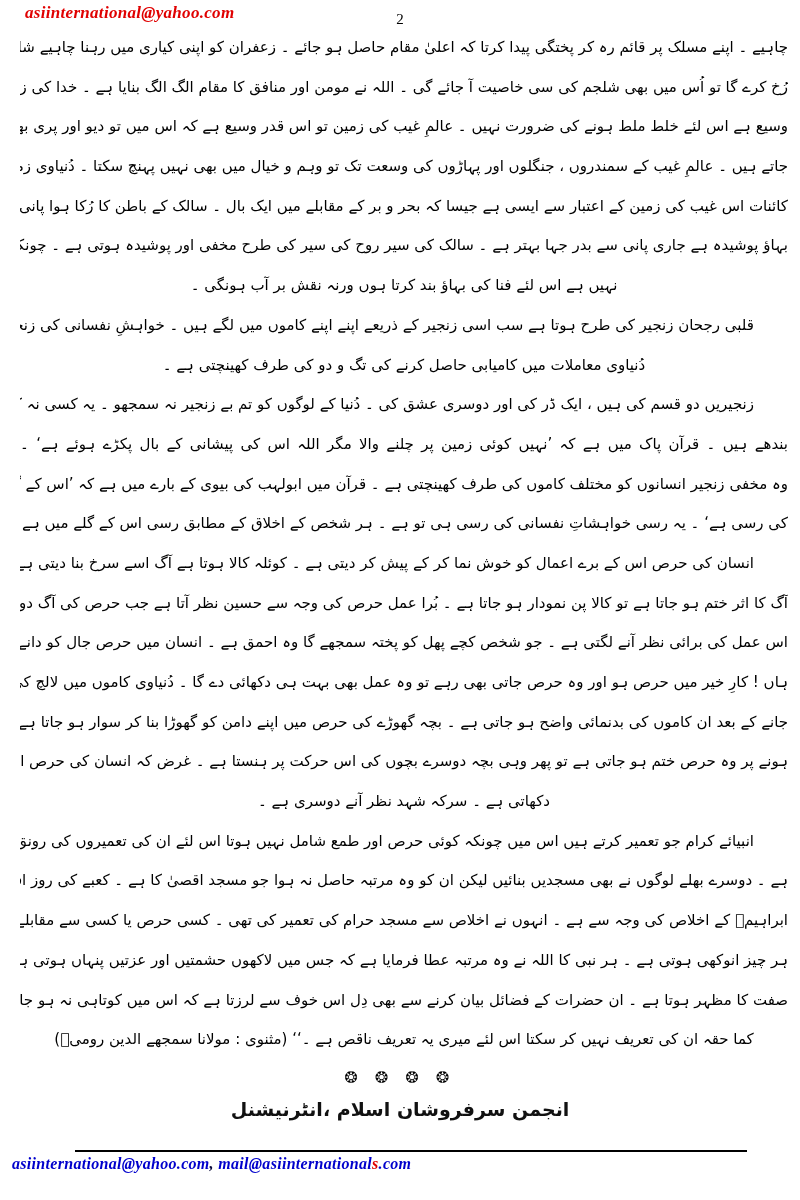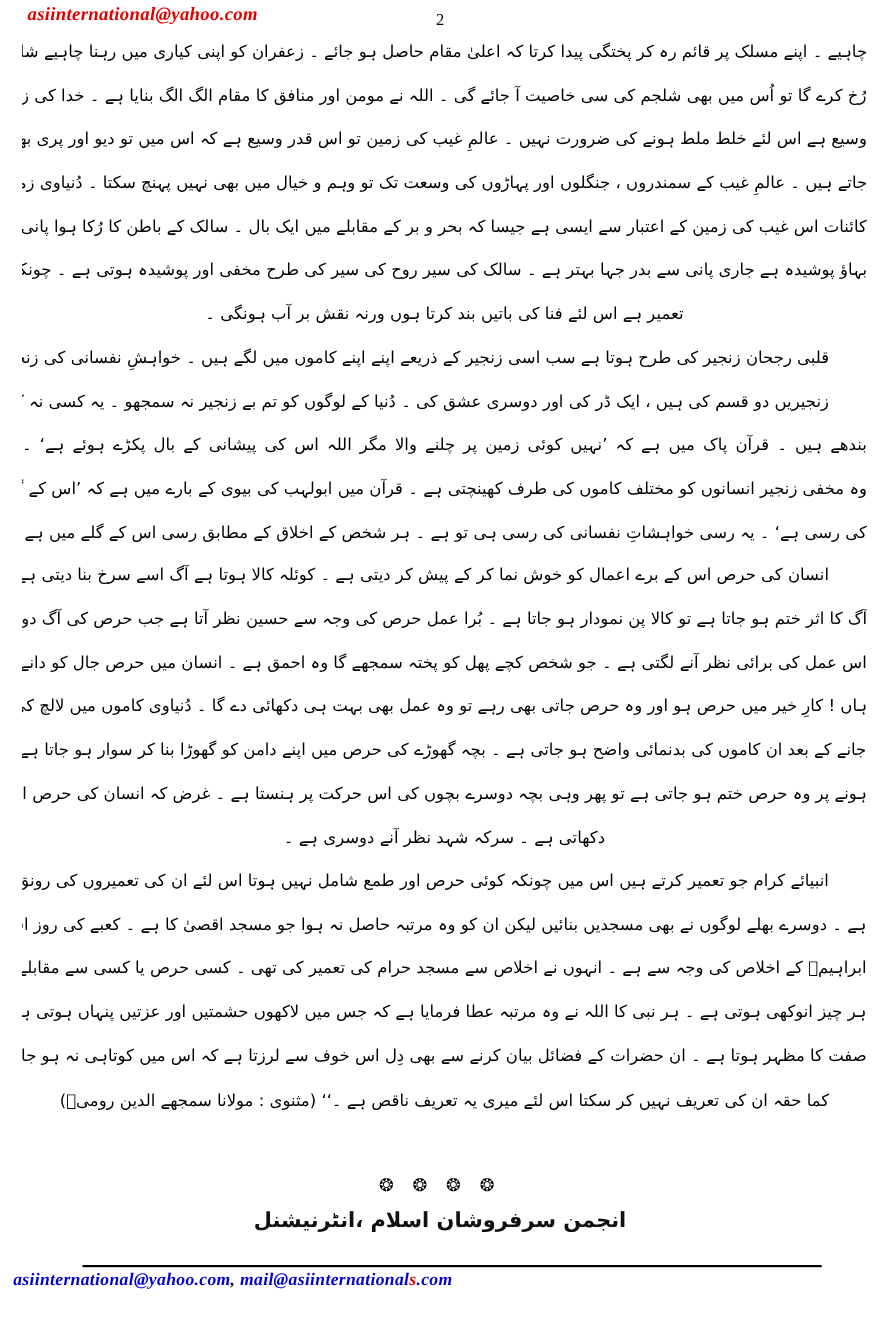--- a/index.html
+++ b/index.html
@@ -69,25 +69,26 @@
 
 <div class="doc-body">
 
   <div>
     <div class="l">چاہیے ۔ اپنے مسلک پر قائم رہ کر پختگی پیدا کرتا کہ اعلیٰ مقام حاصل ہو جائے ۔ زعفران کو اپنی کیاری میں رہنا چاہیے شلجم کی کیاری کا</div>
     <div class="l">رُخ کرے گا تو اُس میں بھی شلجم کی سی خاصیت آ جائے گی ۔ اللہ نے مومن اور منافق کا مقام الگ الگ بنایا ہے ۔ خدا کی زمین بہت</div>
     <div class="l">وسیع ہے اس لئے خلط ملط ہونے کی ضرورت نہیں ۔ عالمِ غیب کی زمین تو اس قدر وسیع ہے کہ اس میں تو دیو اور پری بھی راستہ بھول</div>
     <div class="l">جاتے ہیں ۔ عالمِ غیب کے سمندروں ، جنگلوں اور پہاڑوں کی وسعت تک تو وہم و خیال میں بھی نہیں پہنچ سکتا ۔ دُنیاوی زمین کی</div>
     <div class="l">کائنات اس غیب کی زمین کے اعتبار سے ایسی ہے جیسا کہ بحر و بر کے مقابلے میں ایک بال ۔ سالک کے باطن کا رُکا ہوا پانی جس کا</div>
     <div class="l">بہاؤ پوشیدہ ہے جاری پانی سے بدر جہا بہتر ہے ۔ سالک کی سیر روح کی سیر کی طرح مخفی اور پوشیدہ ہوتی ہے ۔ چونکہ سامعین کی توجہ</div>
-    <div class="l end">تعمیر ہے اس لئے فنا کی باتیں بند کرتا ہوں ورنہ نقش بر آب ہونگی ۔</div>
+    <div class="l end">نہیں ہے اس لئے فنا کی بہاؤ بند کرتا ہوں ورنہ نقش بر آب ہونگی ۔</div>
   </div>
 
   <div>
     <div class="l first">قلبی رجحان زنجیر کی طرح ہوتا ہے سب اسی زنجیر کے ذریعے اپنے اپنے کاموں میں لگے ہیں ۔ خواہشِ نفسانی کی زنجیر</div>
+    <div class="l end">دُنیاوی معاملات میں کامیابی حاصل کرنے کی تگ و دو کی طرف کھینچتی ہے ۔</div>
   </div>
 
   <div>
     <div class="l first">زنجیریں دو قسم کی ہیں ، ایک ڈر کی اور دوسری عشق کی ۔ دُنیا کے لوگوں کو تم بے زنجیر نہ سمجھو ۔ یہ کسی نہ کسی زنجیر سے ضرور</div>
     <div class="l">بندھے ہیں ۔ قرآن پاک میں ہے کہ ’نہیں کوئی زمین پر چلنے والا مگر اللہ اس کی پیشانی کے بال پکڑے ہوئے ہے‘ ۔</div>
     <div class="l">وہ مخفی زنجیر انسانوں کو مختلف کاموں کی طرف کھینچتی ہے ۔ قرآن میں ابولہب کی بیوی کے بارے میں ہے کہ ’اس کے گلے میں مونج</div>
     <div class="l">کی رسی ہے‘ ۔ یہ رسی خواہشاتِ نفسانی کی رسی ہی تو ہے ۔ ہر شخص کے اخلاق کے مطابق رسی اس کے گلے میں ہے ۔</div>
   </div>
 
   <div>

